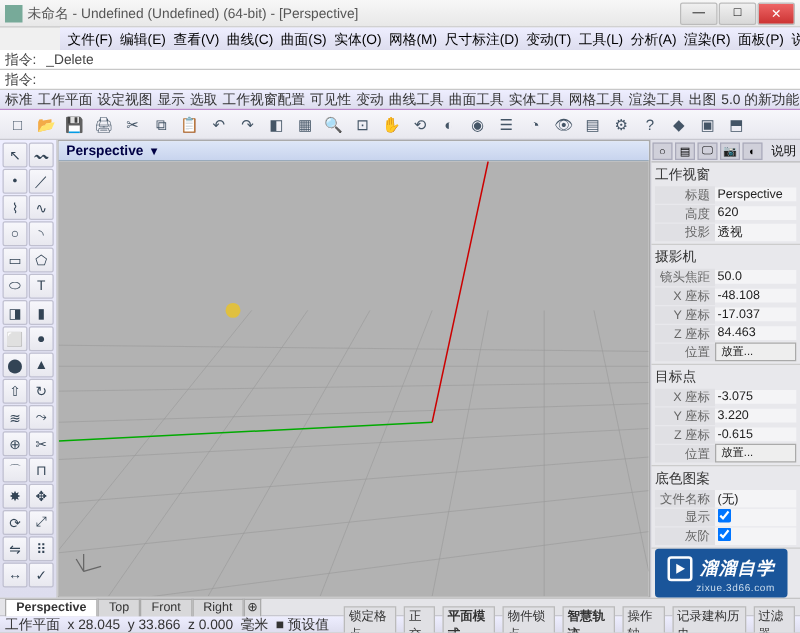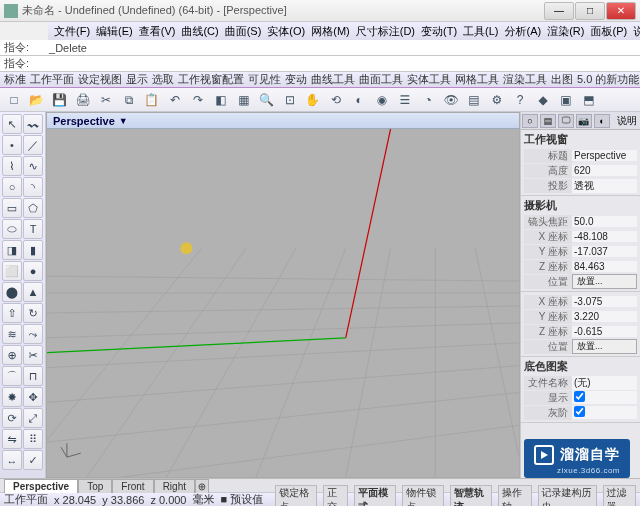--- a/index.html
+++ b/index.html
@@ -12,21 +12,21 @@
   .winbtns { display: flex; gap: 1px; }
   .winbtn { width: 30px; height: 18px; display: flex; align-items: center; justify-content: center; background: linear-gradient(#f0f0f0,#d8d8d8); border: 1px solid #bbb; border-radius: 2px; font-size: 10px; }
   .winbtn.close { background: linear-gradient(#e66,#c33); color: #fff; }
 
   
   .menubar { height: 18px; background: linear-gradient(#eef, #dde); display: flex; align-items: center; padding: 0 6px; gap: 6px; color: #000; margin-left: 48px; }
   .menubar span { white-space: nowrap; cursor: default; }
 
   
   .cmdline { height: 16px; background: #fff; border-bottom: 1px solid #c8c8c8; display: flex; align-items: center; padding: 0 4px; color: #444; }
-  .cmdline .label { margin-right: 20px; text-align: right; }
+  .cmdline .label { margin-right: 8px; text-align: right; }
 
   
   .toolstrip { height: 16px; background: linear-gradient(#eef,#dde); border-bottom: 1px solid #b8c; display: flex; align-items: center; padding: 0 4px; gap: 4px; color: #333; }
   .toolstrip span { white-space: nowrap; }
 
   
   .toolrow { height: 24px; background: linear-gradient(#f7f7fb,#e8e8ef); border-bottom: 1px solid #c8c8d0; display: flex; align-items: center; padding: 0 4px; gap: 3px; overflow: hidden; }
   .tb { width: 20px; height: 20px; border: 1px solid transparent; display: flex; align-items: center; justify-content: center; font-size: 12px; color: #456; }
 
   
@@ -41,42 +41,42 @@
   .vp-tab { height: 16px; background: linear-gradient(#dde6f7,#c8d4ee); border-bottom: 1px solid #9ab; display: flex; align-items: center; padding: 0 6px; color: #004; font-weight: bold; font-size: 11px; }
   .vp-tab .arrow { margin-left: 4px; font-size: 9px; }
   .viewport { flex: 1; background: #b2b2b2; position: relative; overflow: hidden; }
 
   
   .rightpanel { width: 120px; background: #e8e8ec; border-left: 1px solid #c8c8d0; display: flex; flex-direction: column; overflow-y: auto; }
   .rp-tabs { height: 18px; display: flex; align-items: center; gap: 2px; padding: 1px; background: #e0e0e8; border-bottom: 1px solid #bbb; }
   .rp-tab { width: 16px; height: 14px; background: #d0d0da; border: 1px solid #aab; display:flex; align-items:center; justify-content:center; font-size:9px; }
   .rp-help { font-size: 10px; margin-left: auto; padding: 0 2px; }
   .rp-section { padding: 2px 3px; border-bottom: 1px solid #ccc; }
-  .rp-section .hdr { font-weight: bold; color: #333; font-size: 11px; margin-bottom: 1px; }
+  .rp-section .hdr { font-weight: normal; color: #333; font-size: 11px; margin-bottom: 1px; }
   .rp-row { display: flex; align-items: center; height: 15px; }
   .rp-row .lbl { flex: 0 0 48px; color: #666; font-size: 10px; text-align: right; padding-right: 4px; background: #e0e0e4; }
   .rp-row .val { flex: 1; font-size: 10px; color: #222; padding-left: 2px; background:#f4f4f6; }
   .rp-row .btn { background:#eee; border:1px solid #aaa; font-size:9px; padding:0 4px; }
   .rp-row input[type=checkbox] { width:11px; height:11px; }
 
   
   .vtabs { height: 14px; background: #e4e4e8; display: flex; align-items: center; padding: 0 4px; gap: 0; border-top: 1px solid #bbb; }
   .vtab { padding: 0 8px; height: 14px; line-height: 14px; background: #d8d8da; border: 1px solid #aaa; border-bottom: none; font-size: 10px; color: #333; }
   .vtab.active { background: #fff; font-weight: bold; }
   .vtab.arrow { width: 14px; padding: 0; text-align:center; }
 
   
   .statusbar { height: 14px; background: linear-gradient(#eef,#dde); border-top: 1px solid #c8c8d0; display: flex; align-items: center; padding: 0 4px; gap: 6px; color: #333; font-size: 10px; }
   .statusbar .sect { white-space: nowrap; }
   .statusbar .gap { flex: 1; }
   .sb-btn { padding: 0 3px; background:#e0e0e4; border:1px solid #bbb; font-size:10px; }
 
   
   .watermark { position: absolute; right: 10px; bottom: 28px; background: #0f4e96; color: #fff; padding: 6px 10px 3px 10px; border-radius: 3px; display: flex; flex-direction: column; align-items: flex-start; opacity: 0.95; }
-  .watermark .row1 { display:flex; align-items:center; gap:6px; }
+  .watermark .row1 { display:flex; align-items:center; gap:6px;font-style:italic; }
   .watermark .play { width: 20px; height: 20px; border: 2px solid #fff; border-radius: 3px; display:flex; align-items:center; justify-content:center; }
   .watermark .play::after { content:''; border-left: 7px solid #fff; border-top: 4px solid transparent; border-bottom: 4px solid transparent; }
   .watermark .big { font-size: 14px; font-weight: bold; letter-spacing: 1px; }
   .watermark .url { font-size: 8px; color: #cde; letter-spacing: 0.5px; margin-top:1px; align-self:flex-end; }
 </style>
 </head>
 <body>
 
 <div class="titlebar">
   <div class="icon"></div>
@@ -284,20 +284,21 @@
           <div class="lbl">Z 座标</div>
           <div class="val">84.463</div>
         </div>
       <div class="rp-row">
           <div class="lbl">位置</div>
           <div class="val btn">放置...</div>
         </div>
     </div>
 
     <div class="rp-section">
+      <div class="hdr">目标点</div>
       <div class="rp-row">
           <div class="lbl">X 座标</div>
           <div class="val">-3.075</div>
         </div>
       <div class="rp-row">
           <div class="lbl">Y 座标</div>
           <div class="val">3.220</div>
         </div>
       <div class="rp-row">
           <div class="lbl">Z 座标</div>

